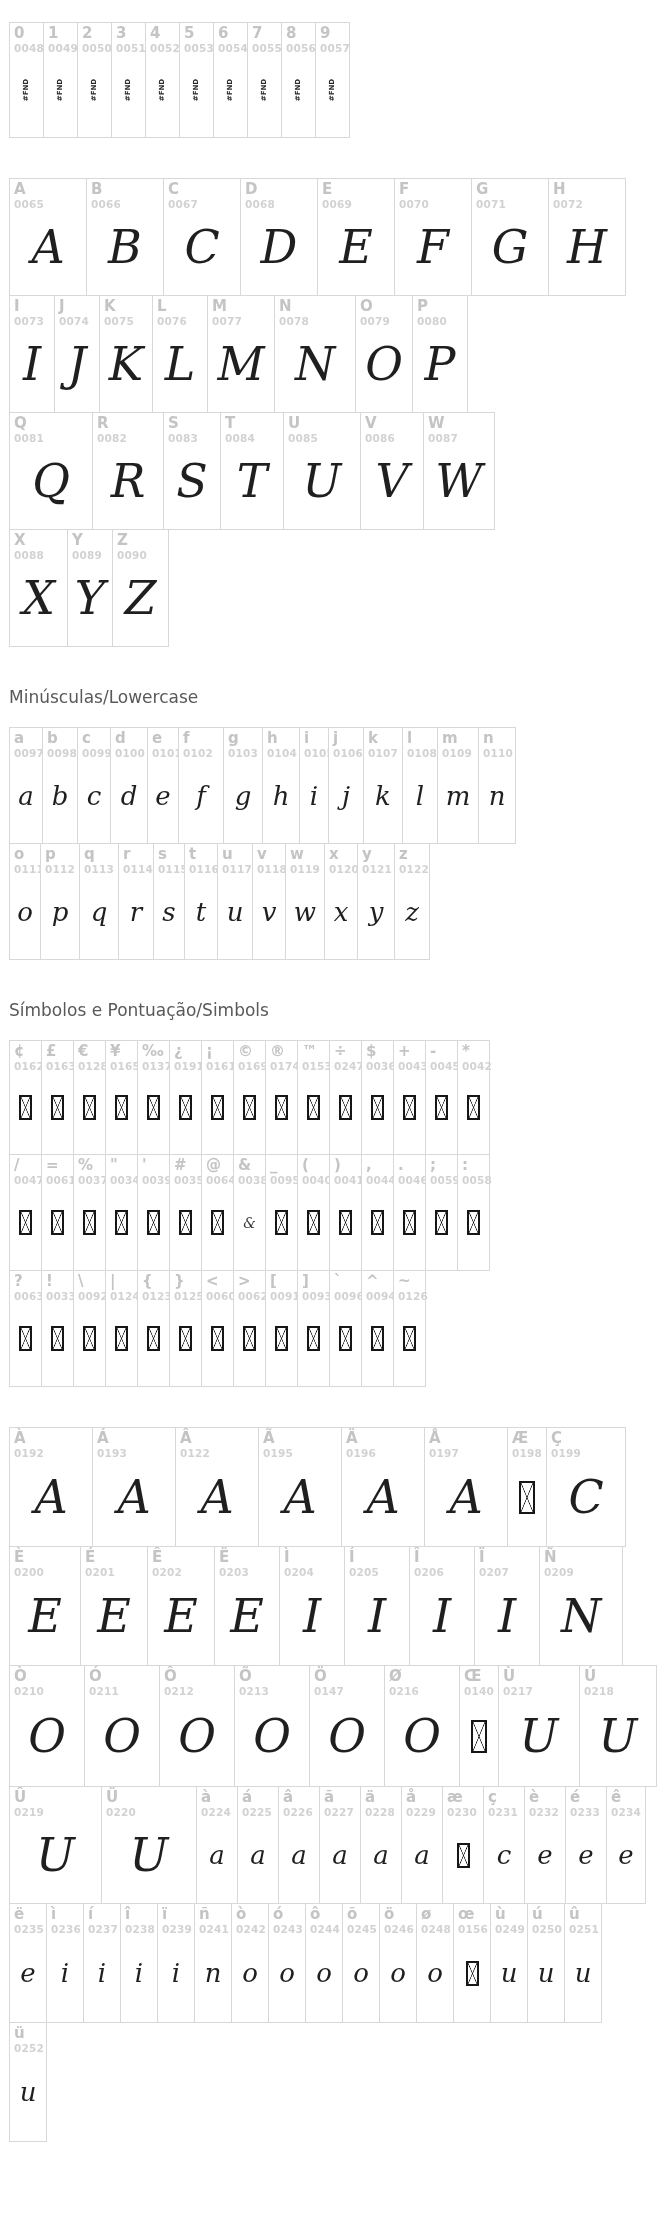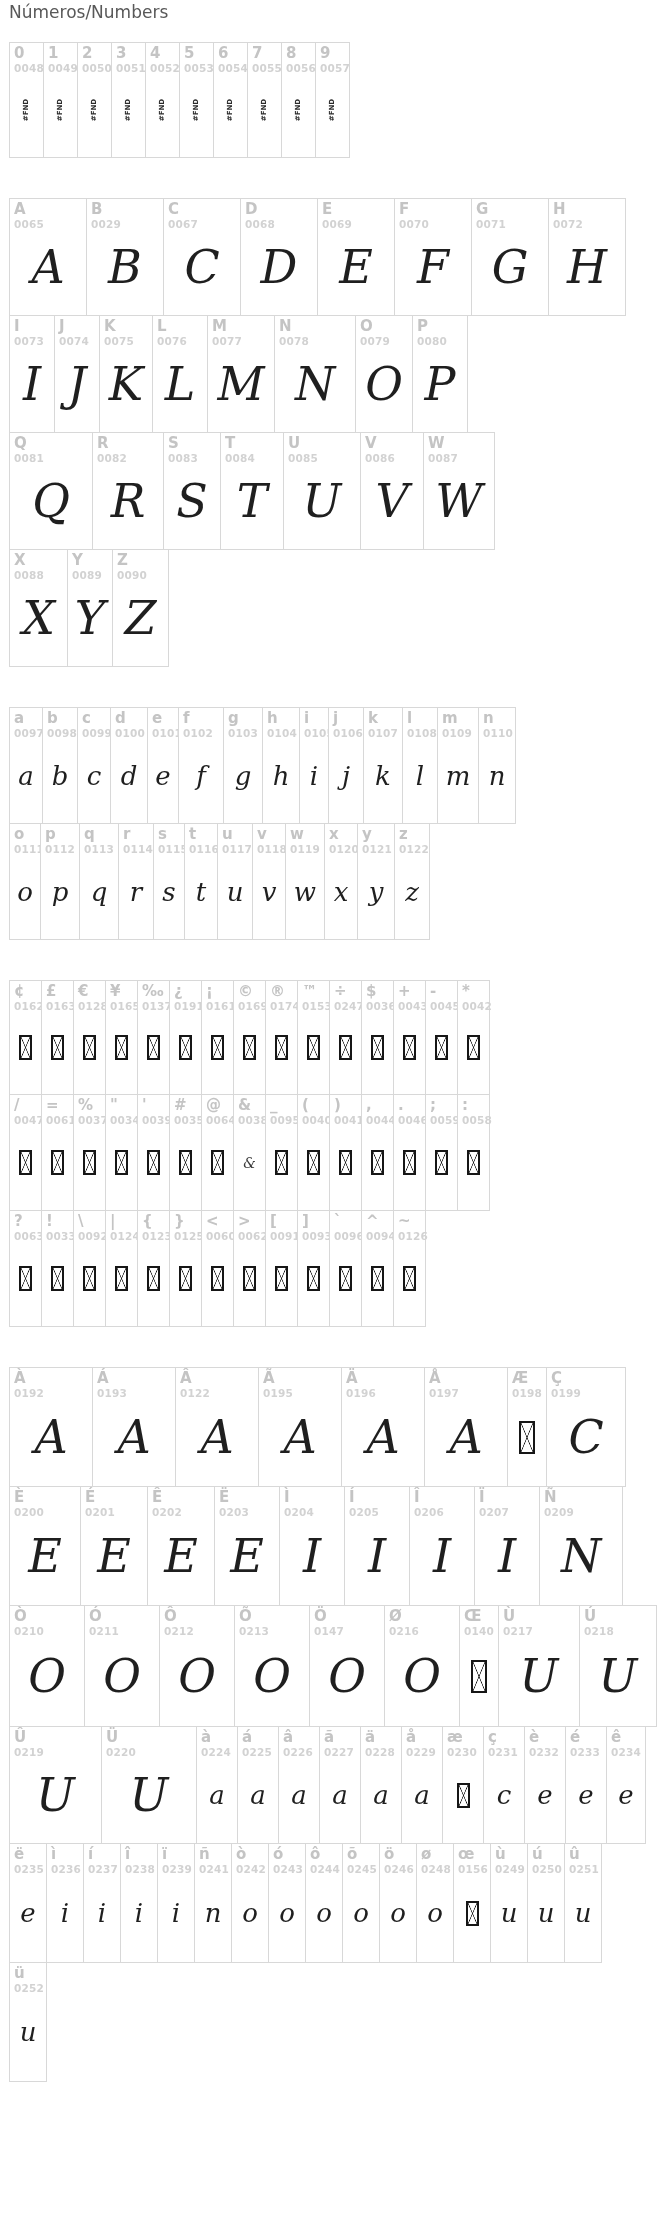--- a/index.html
+++ b/index.html
@@ -50,21 +50,20 @@
     display:inline-block; transform:rotate(-90deg);
     font-size:7px; font-weight:bold; color:#2a2a2a;
     letter-spacing:0; white-space:nowrap;
   }
 </style>
 </head>
 <body>
 
 <div id="app">
     <div class="section">
-      <h2 class="section-title">Números/Numbers</h2>
       <div class="grid">
         <div class="grid-row" style="height: 116px;">
           <div class="cell" style="width: 35px;">
             <div class="cell-hdr">
               <div class="cell-label">0</div>
               <div class="cell-code">0048</div>
             </div>
             <div class="glyph-area">
               <span class="nf">#FND</span>
             </div>
@@ -161,21 +160,21 @@
               <div class="cell-label">A</div>
               <div class="cell-code">0065</div>
             </div>
             <div class="glyph-area">
               <span class="glyph g-big">A</span>
             </div>
           </div>
           <div class="cell" style="width: 78px;">
             <div class="cell-hdr">
               <div class="cell-label">B</div>
-              <div class="cell-code">0029</div>
+              <div class="cell-code">0066</div>
             </div>
             <div class="glyph-area">
               <span class="glyph g-big">B</span>
             </div>
           </div>
           <div class="cell" style="width: 78px;">
             <div class="cell-hdr">
               <div class="cell-label">C</div>
               <div class="cell-code">0067</div>
             </div>
@@ -393,20 +392,21 @@
               <div class="cell-code">0090</div>
             </div>
             <div class="glyph-area">
               <span class="glyph g-big">Z</span>
             </div>
           </div>
         </div>
       </div>
     </div>
     <div class="section">
+      <h2 class="section-title">Minúsculas/Lowercase</h2>
       <div class="grid">
         <div class="grid-row" style="height: 117px;">
           <div class="cell" style="width: 34px;">
             <div class="cell-hdr">
               <div class="cell-label">a</div>
               <div class="cell-code">0097</div>
             </div>
             <div class="glyph-area">
               <span class="glyph g-small">a</span>
             </div>
@@ -635,20 +635,21 @@
               <div class="cell-code">0122</div>
             </div>
             <div class="glyph-area">
               <span class="glyph g-small">z</span>
             </div>
           </div>
         </div>
       </div>
     </div>
     <div class="section">
+      <h2 class="section-title">Símbolos e Pontuação/Simbols</h2>
       <div class="grid">
         <div class="grid-row" style="height: 115px;">
           <div class="cell" style="width: 33px;">
             <div class="cell-hdr">
               <div class="cell-label">¢</div>
               <div class="cell-code">0162</div>
             </div>
             <div class="glyph-area">
               <span class="tofu tofu-small"></span>
             </div>

